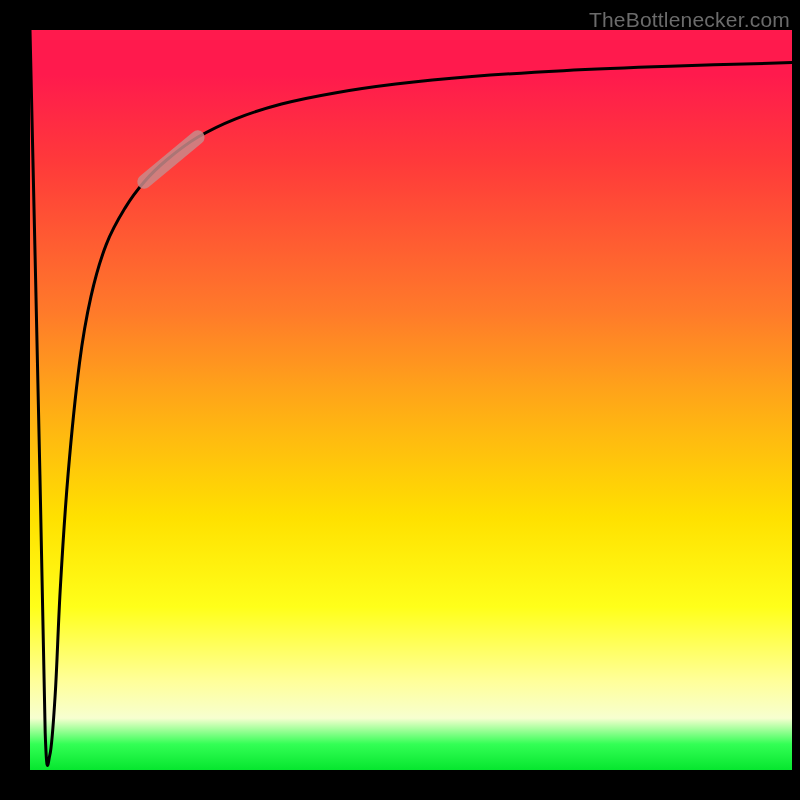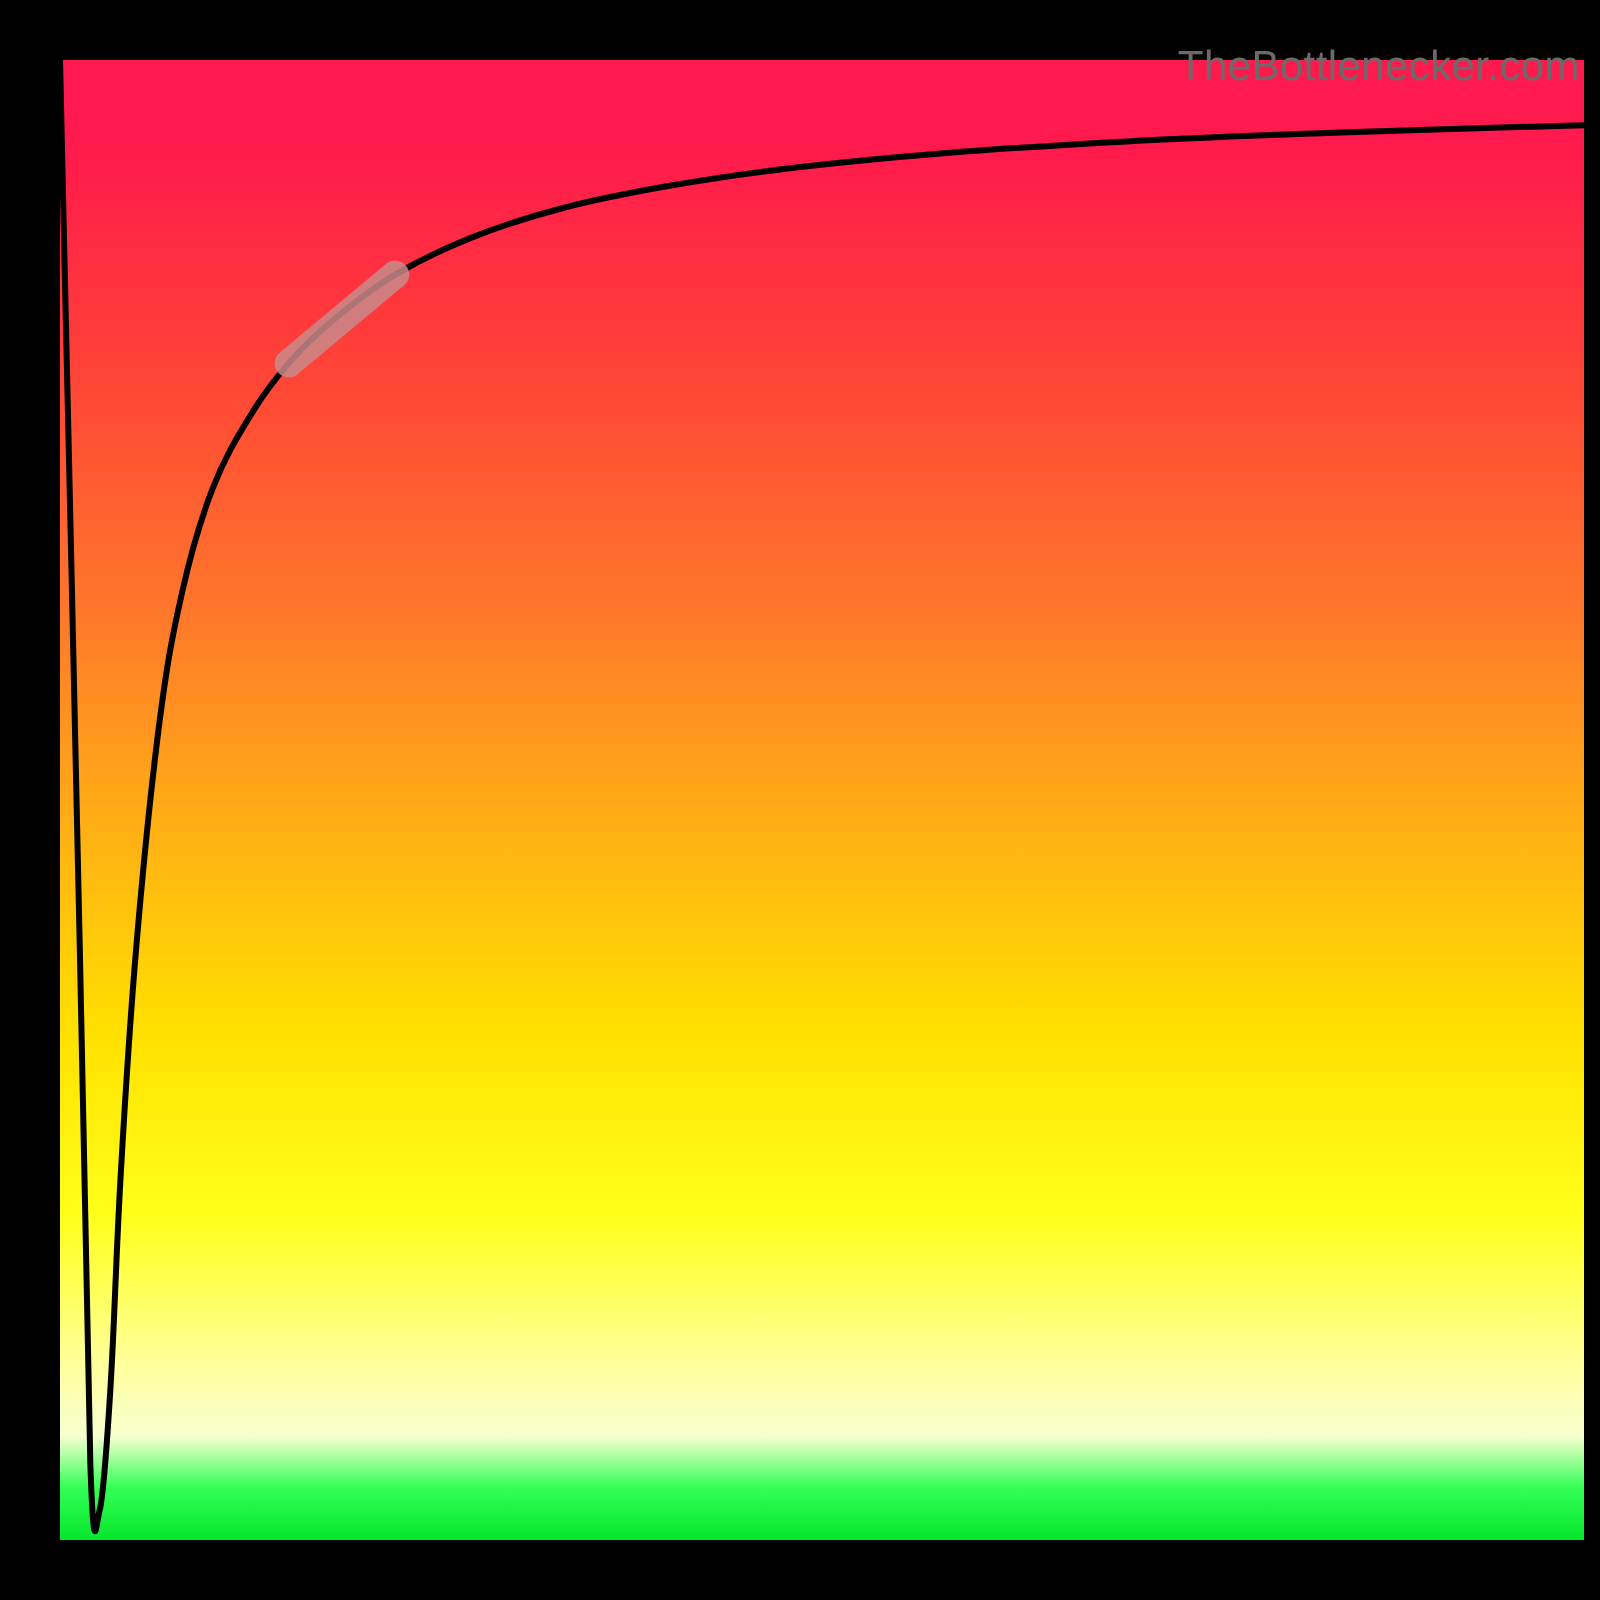--- a/index.html
+++ b/index.html
@@ -34,21 +34,21 @@
       #ffe100 66%,
       #ffff1a 78%,
       #ffff9a 88%,
       #f7ffd0 93%,
       #33ff55 96.5%,
       #06e62e 100%
     );
   }
   .watermark {
     position: absolute;
-    top: 22px;
+    top: 8px;
     right: 10px;
     color: #6b6b6b;
     font-size: 21px;
     font-weight: 500;
     letter-spacing: 0.2px;
     user-select: none;
   }
   svg.curve {
     position: absolute;
     left: 0; top: 0;

